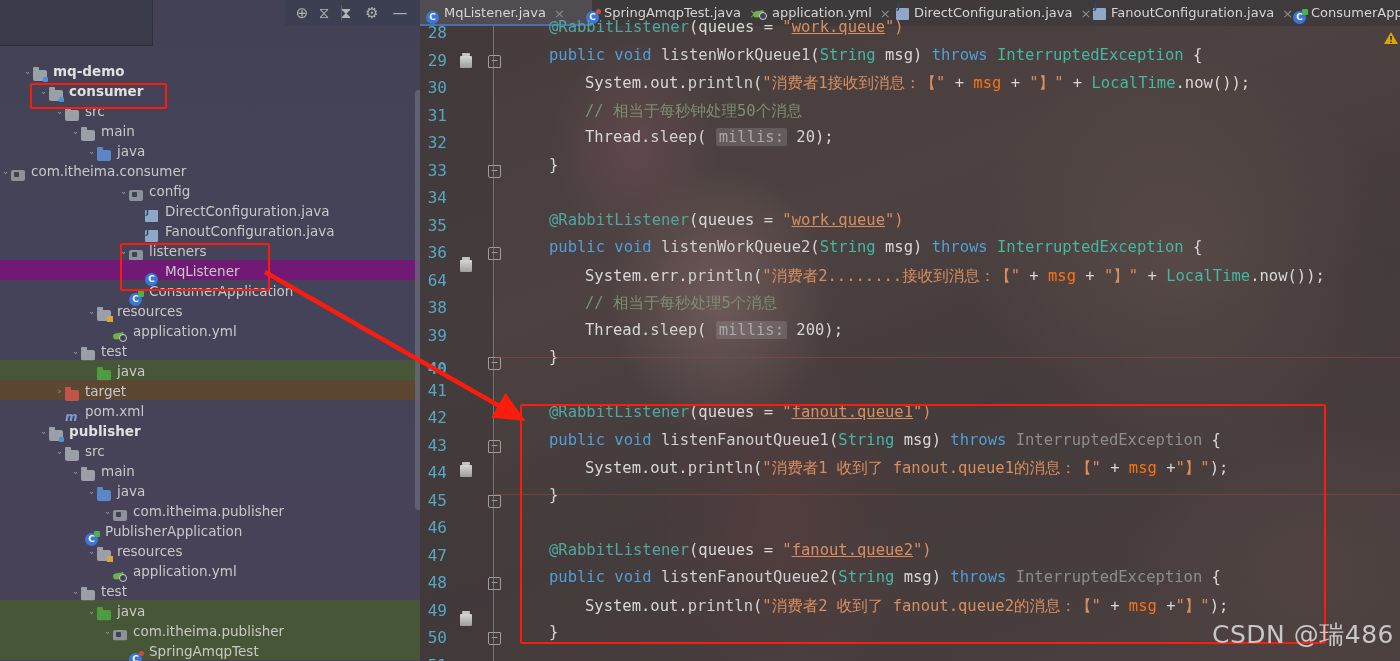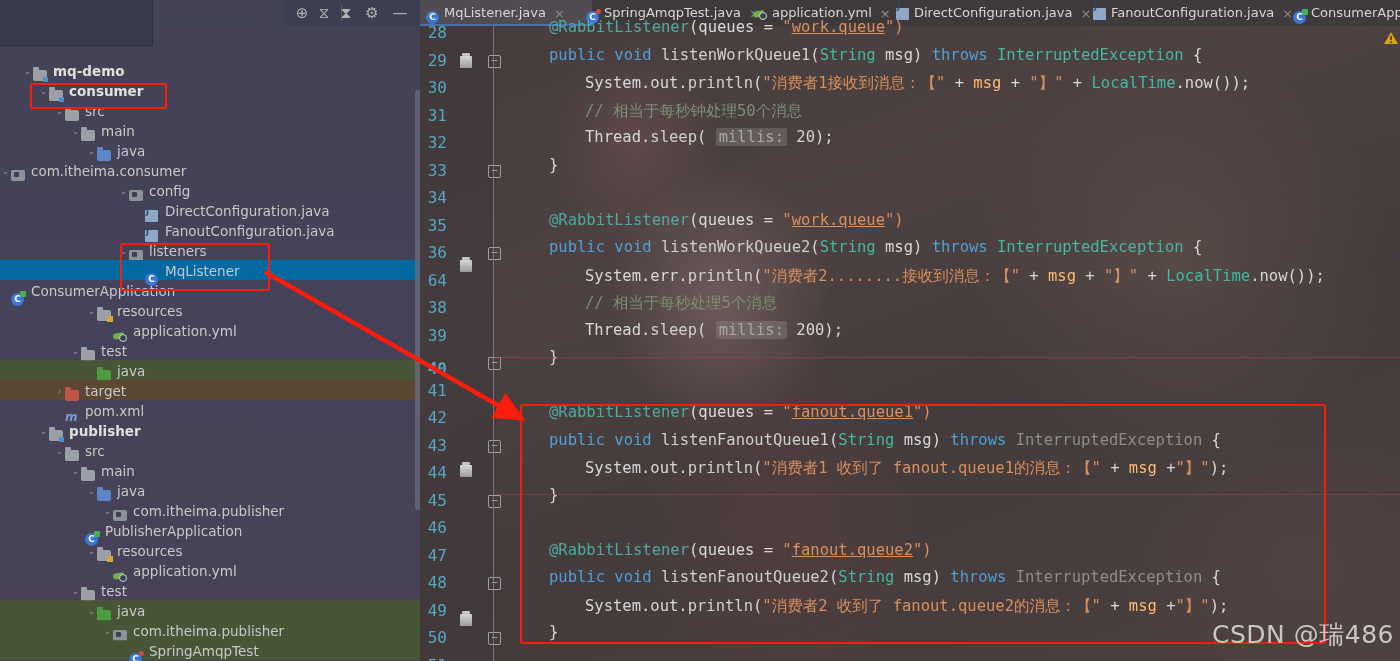--- a/index.html
+++ b/index.html
@@ -22,21 +22,21 @@
   #panel-header{
     position:absolute;left:0;top:0;width:152px;height:45px;
     background:#393b4a;border-right:1px solid #2e2f3a;border-bottom:1px solid #2e2f3a;
   }
   #tree{position:absolute;left:0;top:60px;width:420px;height:601px;}
   .row{position:relative;height:20px;line-height:20px;white-space:nowrap;font-size:13.5px;color:#c8c8c8;}
   .row .arrow{display:inline-block;width:11px;text-align:center;color:#9a9a9a;font-size:9px;vertical-align:middle;}
   .row .ico{display:inline-block;width:16px;height:13px;vertical-align:middle;margin-right:4px;position:relative;}
   .row .lbl{vertical-align:middle;}
   .row.bold .lbl{font-weight:bold;color:#e0e0e0;}
-  .row.sel{background:#0369a1;}
+  .row.sel{background:#701a75;}
   .row.green{background:rgba(70,92,46,.78);}
   .row.brown{background:rgba(96,73,43,.85);}
 
   
   .fd{width:14px;height:11px;background:#9aa0a6;border-radius:1px 2px 2px 2px;position:relative;display:inline-block;top:1px;}
   .fd:before{content:"";position:absolute;left:0;top:-2.5px;width:6px;height:3px;background:#9aa0a6;border-radius:1px 1px 0 0;}
   .fd.blue{background:#5b87c9;} .fd.blue:before{background:#5b87c9;}
   .fd.green{background:#4e9c3f;} .fd.green:before{background:#4e9c3f;}
   .fd.red{background:#c0554a;} .fd.red:before{background:#c0554a;}
   .fd .mk{position:absolute;right:-1px;bottom:-1px;width:5px;height:5px;background:#4e8fd6;border-radius:1px;}
@@ -94,21 +94,21 @@
   .ann{color:#4fa8a0;}       
   .typ{color:#43b8a2;}
   .mth{color:#cfcfcf;}
   .str{color:#d88f5f;}
   .strl{color:#d88f5f;text-decoration:underline;}
   .cmt{color:#7c8f72;}
   .num{color:#d3d3d3;}
   .pln{color:#d8d8d8;}
   .hint{background:rgba(155,150,150,.32);color:#a7a7a7;border-radius:2px;padding:0 3px;}
   .dim{color:#8d8d8d;}
-  .var{color:#fdba74;}
+  .var{color:#f97316;}
 
   .sep{position:absolute;left:75px;width:905px;height:1px;background:rgba(150,70,70,.55);}
 
   
   .redbox{position:absolute;border:2.5px solid #fa1d0e;border-radius:2px;pointer-events:none;}
   #arrow-svg{position:absolute;left:0;top:0;width:1400px;height:661px;pointer-events:none;}
   #warn-tri{position:absolute;left:1384px;top:32px;width:0;height:0;border-left:7px solid transparent;border-right:7px solid transparent;border-bottom:12px solid #d9a40c;}
   #warn-tri:after{content:"!";position:absolute;left:-2px;top:3px;font-size:9px;color:#3a2d00;font-weight:bold;}
   #watermark{position:absolute;left:1212px;top:618px;font-size:25px;color:#d9d9d9;opacity:.88;font-family:"DejaVu Sans","Liberation Sans",sans-serif;letter-spacing:.5px;}
 
@@ -130,21 +130,21 @@
         <div class="row bold" style="padding-left: 38px;"><span class="arrow">⌄</span><span class="ico"><span class="fd"><span class="mk"></span></span></span><span class="lbl">consumer</span></div>
         <div class="row" style="padding-left: 54px;"><span class="arrow">⌄</span><span class="ico"><span class="fd"></span></span><span class="lbl">src</span></div>
         <div class="row" style="padding-left: 70px;"><span class="arrow">⌄</span><span class="ico"><span class="fd"></span></span><span class="lbl">main</span></div>
         <div class="row" style="padding-left: 86px;"><span class="arrow">⌄</span><span class="ico"><span class="fd blue"></span></span><span class="lbl">java</span></div>
         <div class="row" style=""><span class="arrow">⌄</span><span class="ico"><span class="pkg"></span></span><span class="lbl">com.itheima.consumer</span></div>
         <div class="row" style="padding-left: 118px;"><span class="arrow">⌄</span><span class="ico"><span class="pkg"></span></span><span class="lbl">config</span></div>
         <div class="row" style="padding-left: 134px;"><span class="arrow"></span><span class="ico"><span class="javaic"></span></span><span class="lbl">DirectConfiguration.java</span></div>
         <div class="row" style="padding-left: 134px;"><span class="arrow"></span><span class="ico"><span class="javaic"></span></span><span class="lbl">FanoutConfiguration.java</span></div>
         <div class="row" style="padding-left: 118px;"><span class="arrow">⌄</span><span class="ico"><span class="pkg"></span></span><span class="lbl">listeners</span></div>
         <div class="row sel" style="padding-left: 134px;"><span class="arrow"></span><span class="ico"><span class="clsC">C</span></span><span class="lbl">MqListener</span></div>
-        <div class="row" style=""><span class="arrow"></span><span class="ico"><span class="clsC run">C</span></span><span class="lbl">ConsumerApplication</span></div>
+        <div class="row" style="padding-left: 118px;"><span class="arrow"></span><span class="ico"><span class="clsC run">C</span></span><span class="lbl">ConsumerApplication</span></div>
         <div class="row" style="padding-left: 86px;"><span class="arrow">⌄</span><span class="ico"><span class="fd"><span class="mkres"></span></span></span><span class="lbl">resources</span></div>
         <div class="row" style="padding-left: 102px;"><span class="arrow"></span><span class="ico"><span class="ymlic"></span></span><span class="lbl">application.yml</span></div>
         <div class="row" style="padding-left: 70px;"><span class="arrow">⌄</span><span class="ico"><span class="fd"></span></span><span class="lbl">test</span></div>
         <div class="row green" style="padding-left: 86px;"><span class="arrow"></span><span class="ico"><span class="fd green"></span></span><span class="lbl">java</span></div>
         <div class="row brown" style="padding-left: 54px;"><span class="arrow">›</span><span class="ico"><span class="fd red"></span></span><span class="lbl">target</span></div>
         <div class="row" style="padding-left: 54px;"><span class="arrow"></span><span class="ico"><span class="mic">m</span></span><span class="lbl">pom.xml</span></div>
         <div class="row bold" style="padding-left: 38px;"><span class="arrow">⌄</span><span class="ico"><span class="fd"><span class="mk"></span></span></span><span class="lbl">publisher</span></div>
         <div class="row" style="padding-left: 54px;"><span class="arrow">⌄</span><span class="ico"><span class="fd"></span></span><span class="lbl">src</span></div>
         <div class="row" style="padding-left: 70px;"><span class="arrow">⌄</span><span class="ico"><span class="fd"></span></span><span class="lbl">main</span></div>
         <div class="row" style="padding-left: 86px;"><span class="arrow">⌄</span><span class="ico"><span class="fd blue"></span></span><span class="lbl">java</span></div>

